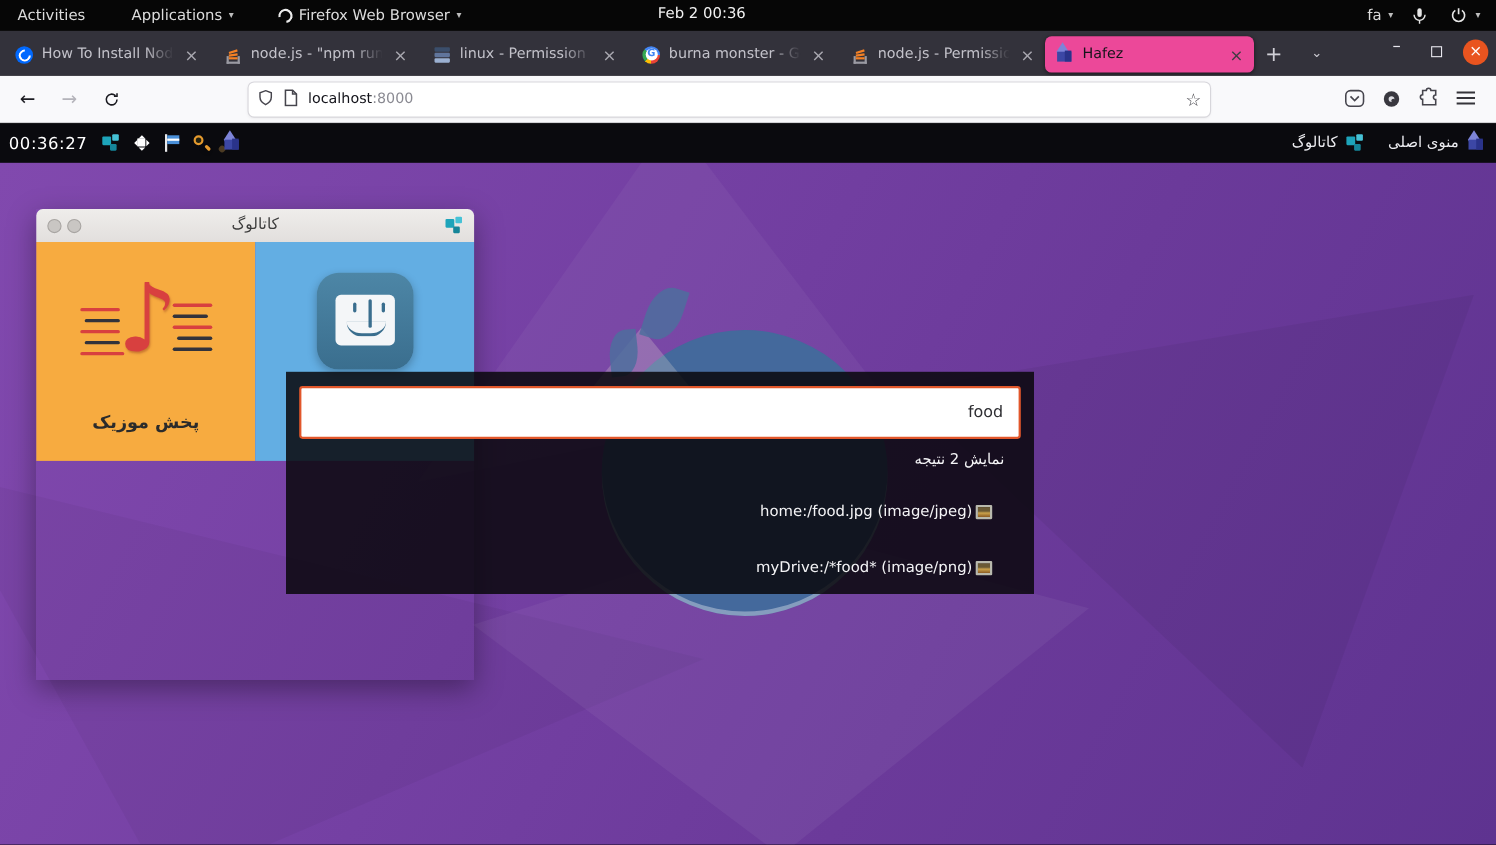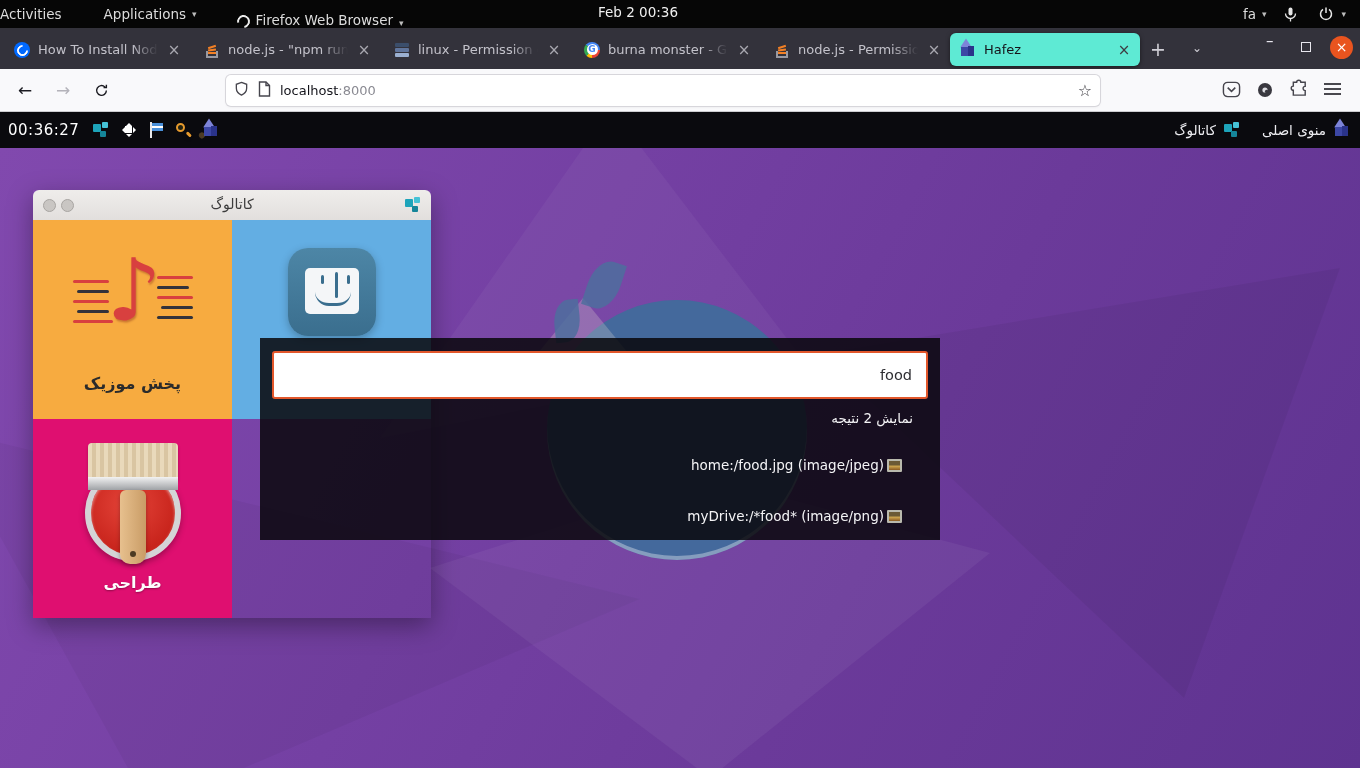--- a/index.html
+++ b/index.html
@@ -14,21 +14,21 @@
   .ff-ring { width:13px; height:13px; border:2px solid #eaeaea; border-radius:50%; border-bottom-color:transparent; transform:rotate(35deg); }
   #gb-clock { position:absolute; left:598px; top:0; height:24px; display:flex; align-items:center; color:#f0f0f0;text-align:center; }
   #gb-right { position:absolute; right:6px; top:0; height:28px; display:flex; align-items:center; gap:14px;justify-content:space-between; }
   .mic-icon svg, .power-icon svg { display:block; }
 
   
   #tabbar { position:absolute; left:0; top:28px; width:1360px; height:41px; background:#33323b; display:flex; align-items:flex-end; }
   .tab { position:absolute; top:5px; height:33px; width:186px; display:flex; align-items:center; gap:8px; padding:0 8px 0 10px; border-radius:6px; color:#c3c2ca; font-size:13px; }
   .tab .title { flex:1; white-space:nowrap; overflow:hidden; -webkit-mask-image:linear-gradient(to right,#000 78%,transparent); mask-image:linear-gradient(to right,#000 78%,transparent); }
   .tab .tclose { font-size:15px; color:#a9a8b0; width:16px; text-align:center; }
-  .tab.active { background:#5eead4; color:#15141a; box-shadow:0 1px 4px rgba(0,0,0,.5); }
+  .tab.active { background:#ec4899; color:#15141a; box-shadow:0 1px 4px rgba(0,0,0,.5); }
   .tab.active .tclose { color:#3e3d43; }
   .favicon { width:16px; height:16px; flex:0 0 16px; position:relative; }
   .fav-do { background:#0069ff; border-radius:50%; }
   .fav-do::after { content:""; position:absolute; left:3px; top:3px; width:7px; height:7px; border:2px solid #fff; border-radius:50%; border-top-color:transparent; transform:rotate(45deg); }
   .fav-so { }
   .fav-so .tray { position:absolute; left:2px; bottom:0; width:12px; height:7px; border:2px solid #9a9aa2; border-top:none; }
   .fav-so .b { position:absolute; width:8px; height:2px; background:#f48024; left:4px; }
   .fav-so .b1 { bottom:4px; }
   .fav-so .b2 { bottom:7px; transform:rotate(-8deg); }
   .fav-so .b3 { bottom:10px; transform:rotate(-18deg); }
@@ -139,28 +139,28 @@
   #search-input { position:absolute; left:12px; top:13px; width:656px; height:48px; background:#fff; border:2px solid #e2572b; border-radius:3px; direction:rtl; padding:0 14px; font-size:14.5px; color:#2f2f33; font-family:"DejaVu Sans", sans-serif; outline:none; }
   #result-count { position:absolute; right:27px; top:72px; color:#f4f4f6; font-size:13.5px; direction:rtl; }
   .result-row { position:absolute; right:38px; display:flex; align-items:center; gap:3px; color:#f4f4f6; font-size:13.5px; }
   #result-0 { top:119px; } #result-1 { top:170px; }
   .pic-emoji { width:15px; height:13px; border:2px solid #b9b9ad; background:linear-gradient(#6b5a35 40%, #caa24c 60%, #8a5a22); border-radius:1px; }
 </style>
 </head>
 <body>
 
 <div id="gnome-bar">
-  <div class="gb-item" style="padding-left:0;align-items:center;">
+  <div class="gb-item" style="padding-left:16px;align-items:center;">
     <span>Activities</span>
   </div>
   <div class="gb-item" style="margin-left:18px;">
     <span>Applications</span>
     <span class="caret">▾</span>
   </div>
-  <div class="gb-item" style="margin-left:16px;align-items:flex-end;">
+  <div class="gb-item" style="margin-left:16px;">
     <span class="ff-ring"></span>
     <span>Firefox Web Browser</span>
     <span class="caret">▾</span>
   </div>
   <div id="gb-clock">Feb 2  00:36</div>
   <div id="gb-right">
     <div class="gb-item" style="padding:0 4px;">
       <span>fa</span>
       <span class="caret">▾</span>
     </div>
@@ -384,29 +384,20 @@
       <div class="finder-art">
         <div class="finder-face">
           <span class="mid"></span>
             <span class="eye e1"></span>
             <span class="eye e2"></span>
             <span class="smile"></span>
         </div>
       </div>
     </div>
 
-    <div class="tile" id="tile-design">
-      <div class="paint-art">
-        <div class="paint-can"></div>
-        <div class="bristles"></div>
-        <div class="ferrule"></div>
-        <div class="handle"></div>
-      </div>
-      <div class="tile-label" dir="rtl">طراحی</div>
-    </div>
 
   </div>
 
   <div id="overlay">
     <input id="search-input" value="food" style="">
     <div id="result-count">نمایش 2 نتیجه</div>
     <div class="result-row" id="result-0">
       <span>home:/food.jpg (image/jpeg)</span>
       <span class="pic-emoji"></span>
     </div>

